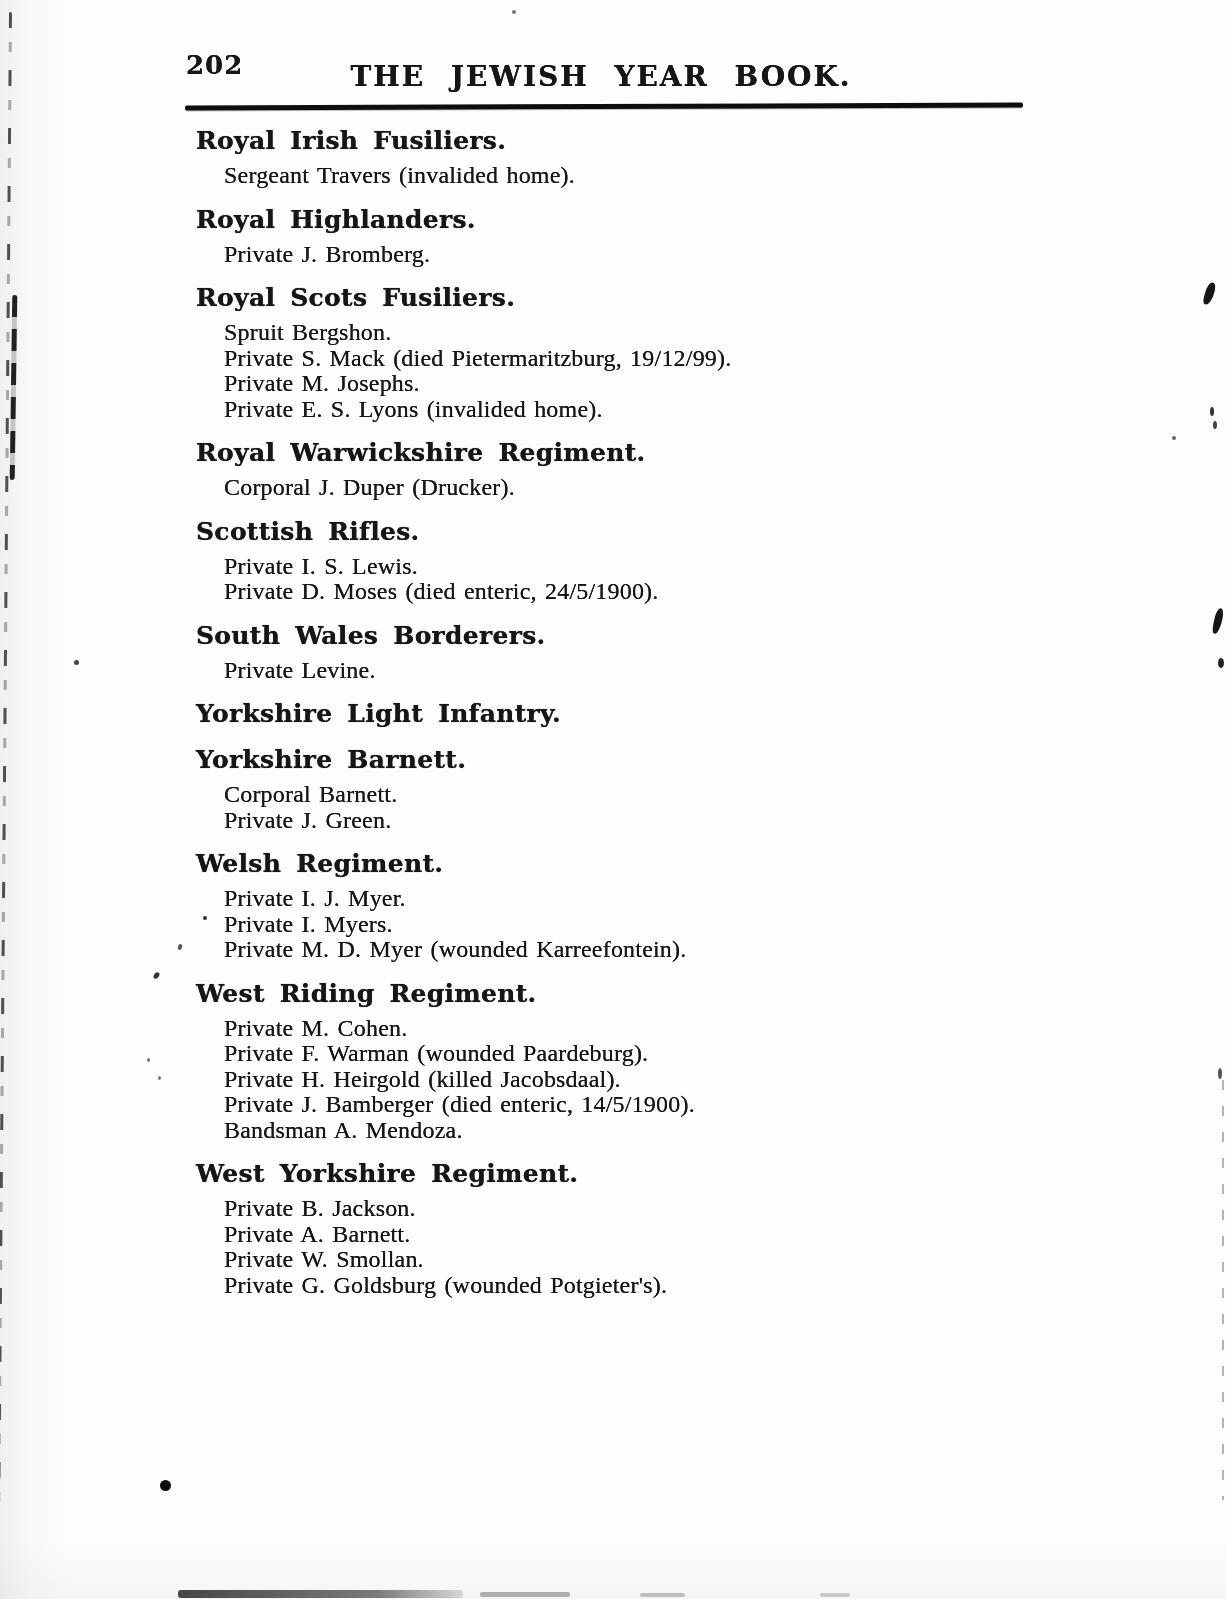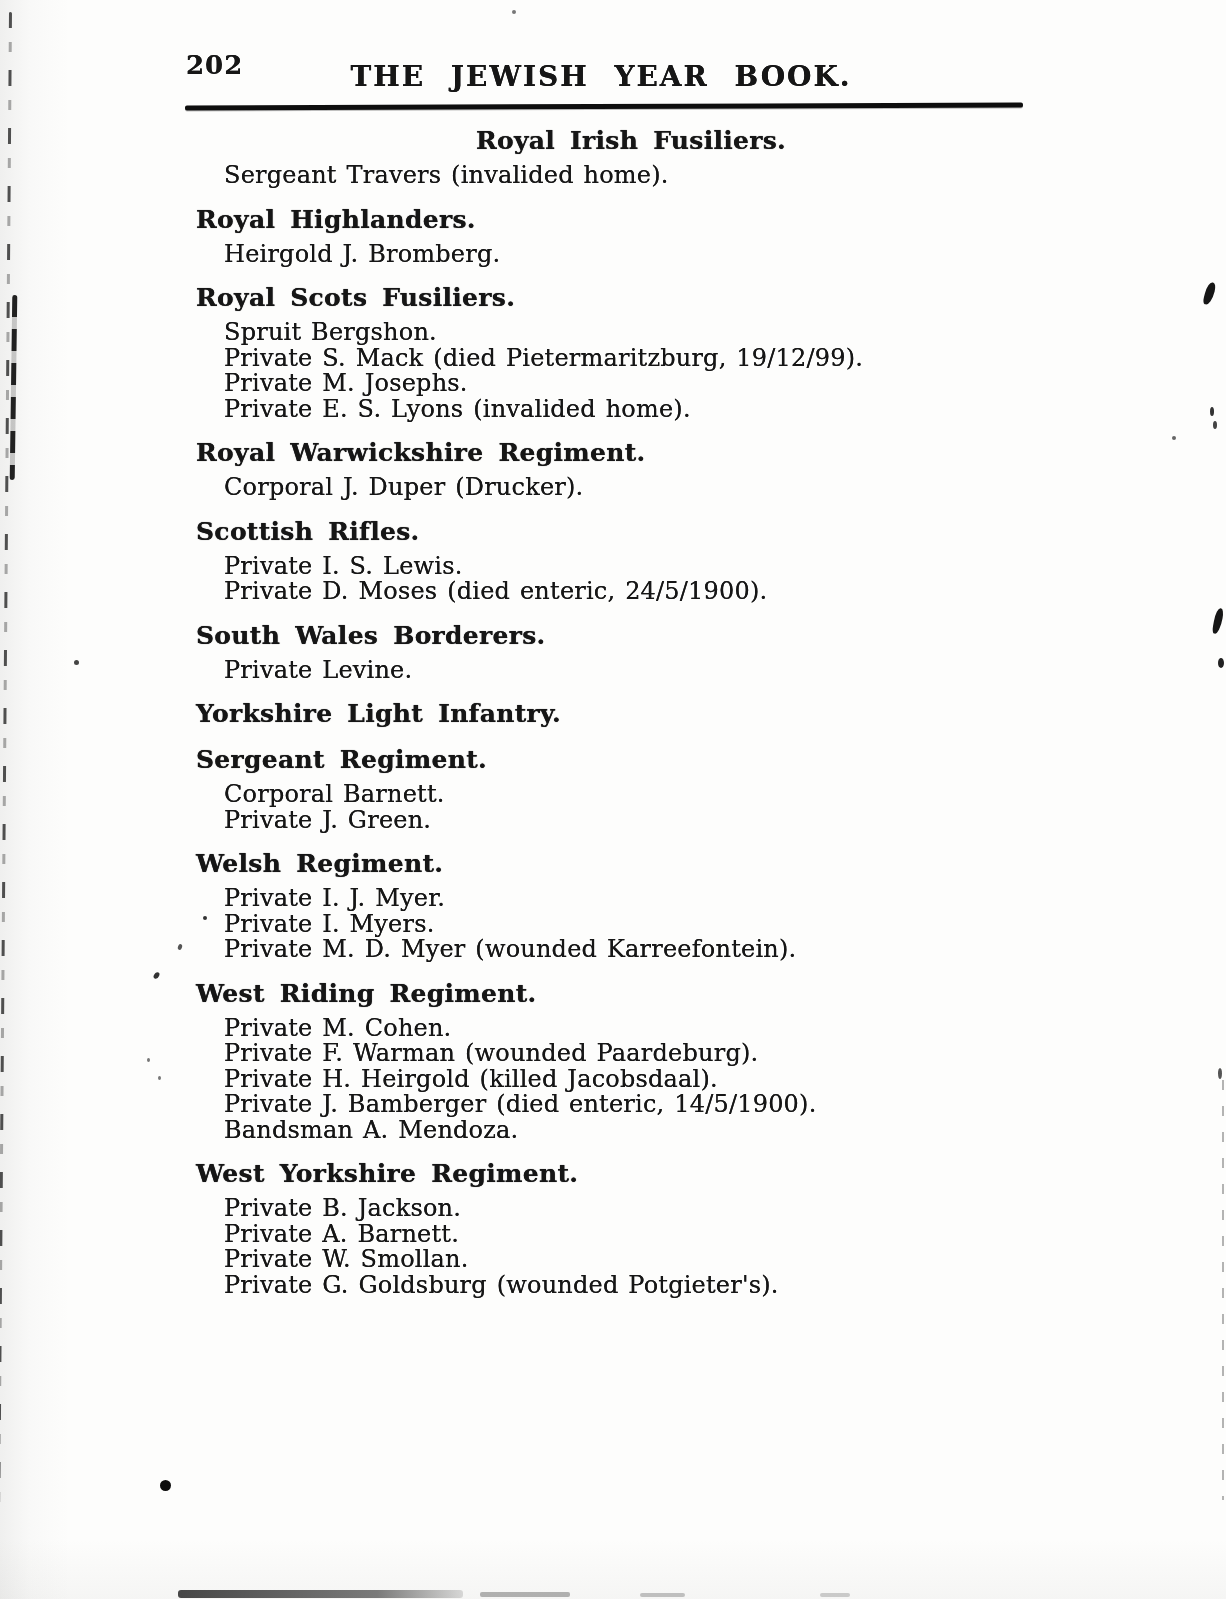--- a/index.html
+++ b/index.html
@@ -34,27 +34,28 @@
   .content{
     position:absolute;left:196px;top:126px;width:870px;
   }
   .section{margin:0;}
   .regiment-heading{
     font-size:25px;font-weight:bold;line-height:30px;
     letter-spacing:0.3px;word-spacing:6px;
     margin:16px 0 7px 0;
     text-shadow:0 0 0.7px #111;
   }
-  .section:first-child .regiment-heading{margin-top:0;text-align:center;}
+  .section:first-child .regiment-heading{margin-top:0;}
   .regiment-entries{padding-left:28px;}
   .entry{
     font-size:24px;line-height:25.5px;
     letter-spacing:0.2px;word-spacing:2px;
     text-shadow:0 0 0.5px #222;
     white-space:nowrap;
+    font-family:Liberation Serif, serif;
   }
   
   .edge-line-left{
     position:absolute;left:9px;top:12px;width:3px;height:1495px;
     background:repeating-linear-gradient(to bottom,
       rgba(25,25,25,0.75) 0 16px, rgba(25,25,25,0) 16px 30px,
       rgba(25,25,25,0.35) 30px 40px, rgba(25,25,25,0) 40px 58px);
     transform:rotate(0.45deg);transform-origin:top left;border-radius:2px;
   }
   .edge-blob-left{
@@ -105,21 +106,21 @@
   <div class="section">
     <div class="regiment-heading">Royal Irish Fusiliers.</div>
     <div class="regiment-entries">
         <div class="entry">Sergeant Travers (invalided home).</div>
       </div>
   </div>
 
   <div class="section">
     <div class="regiment-heading">Royal Highlanders.</div>
     <div class="regiment-entries">
-        <div class="entry">Heirgold J. Bromberg.</div>
+        <div class="entry">Private J. Bromberg.</div>
       </div>
   </div>
 
   <div class="section">
     <div class="regiment-heading">Royal Scots Fusiliers.</div>
     <div class="regiment-entries">
         <div class="entry">Spruit Bergshon.</div>
         <div class="entry">Private S. Mack (died Pietermaritzburg, 19/12/99).</div>
         <div class="entry">Private M. Josephs.</div>
         <div class="entry">Private E. S. Lyons (invalided home).</div>
@@ -147,21 +148,21 @@
         <div class="entry">Private Levine.</div>
       </div>
   </div>
 
 
   <div class="section">
     <div class="regiment-heading">Yorkshire Light Infantry.</div>
   </div>
 
   <div class="section">
-    <div class="regiment-heading">Sergeant Regiment.</div>
+    <div class="regiment-heading">Yorkshire Barnett.</div>
     <div class="regiment-entries">
         <div class="entry">Corporal Barnett.</div>
         <div class="entry">Private J. Green.</div>
       </div>
   </div>
 
   <div class="section">
     <div class="regiment-heading">Welsh Regiment.</div>
     <div class="regiment-entries">
         <div class="entry">Private I. J. Myer.</div>

